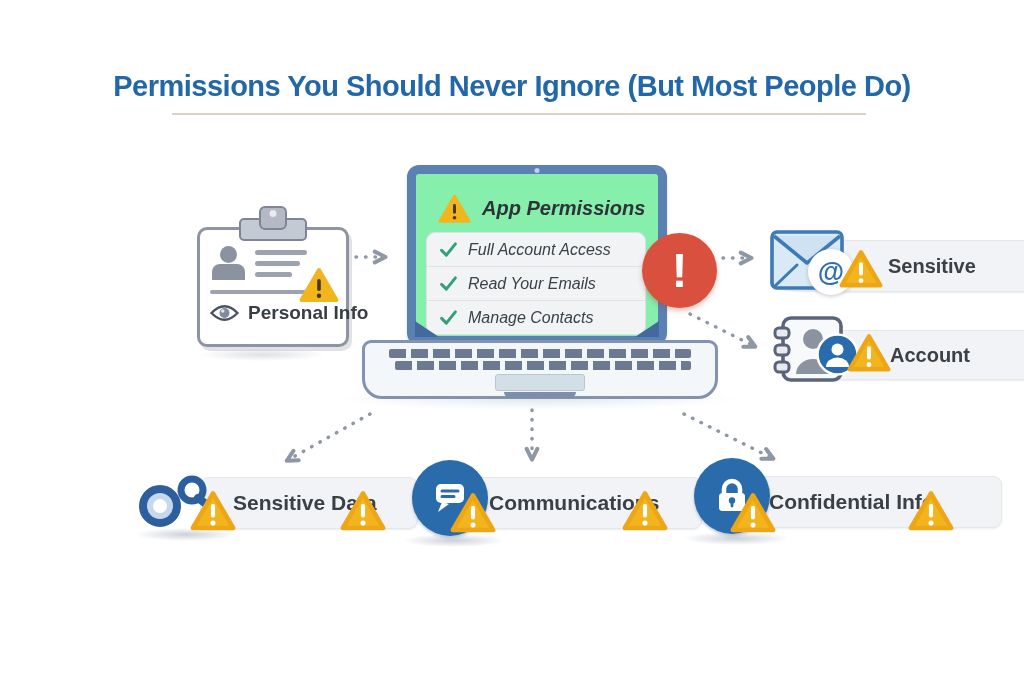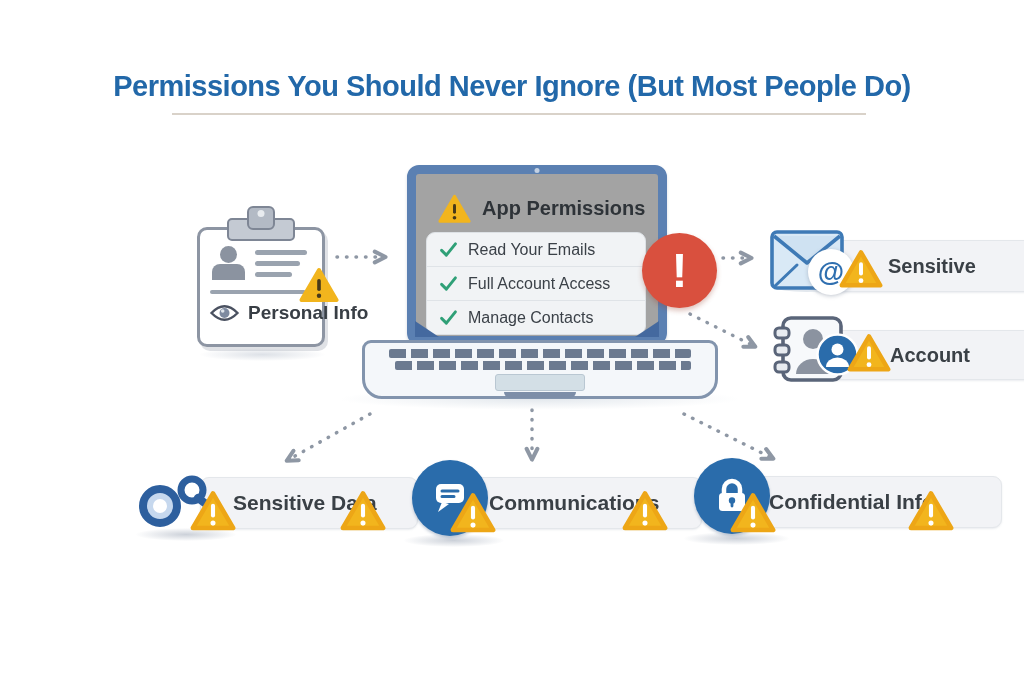--- a/index.html
+++ b/index.html
@@ -11,21 +11,21 @@
          font-size:29px;font-weight:700;letter-spacing:-0.5px;color:var(--title_blue,#2268a9);}
   .title-rule{position:absolute;left:140px;top:113px;width:694px;height:2px;background:#d9d2c9;}
 
   
   .arrows{position:absolute;left:0;top:0;width:1024px;height:683px;pointer-events:none;}
   .arrows path.dash{stroke:var(--arrow_gray,#8e97a4);stroke-width:3.5;fill:none;
                     stroke-linecap:round;stroke-dasharray:0.5 9;}
 
   
   .clipboard{position:absolute;left:165px;top:227px;width:122px;height:114px;background:#fff;
-             border:3.5px solid #8d95a3;border-radius:10px;box-shadow:3px 4px 0 rgba(165,172,184,.35);}
+             border:3.5px solid #8d95a3;border-radius:10px;box-shadow:3px 4px 0 rgba(165,172,184,.35);padding-left:24px;}
   .clip-tab{position:absolute;left:50%;transform:translateX(-50%);top:-24px;width:24px;height:20px;
             background:#b3bac5;border:2.5px solid #7e8695;border-radius:6px;}
   .clip-dot{position:absolute;left:50%;transform:translateX(-50%);top:-20px;width:7px;height:7px;
             background:#e8ebef;border-radius:50%;}
   .clip-bar{position:absolute;left:50%;transform:translateX(-50%);top:-12px;width:64px;height:19px;
             background:#c4cad3;border:2.5px solid #7e8695;border-radius:5px;}
   .cb-head{position:absolute;left:20px;top:16px;width:17px;height:17px;border-radius:50%;background:#8b93a0;}
   .cb-body{position:absolute;left:12px;top:34px;width:33px;height:16px;border-radius:8px 8px 0 0;background:#8b93a0;}
   .cb-line{position:absolute;height:5px;background:#9aa3af;border-radius:3px;}
   .cb-l1{left:55px;top:20px;width:52px;}
@@ -35,23 +35,23 @@
   .cb-eyerow{position:absolute;left:9px;top:72px;display:flex;align-items:center;gap:8px;white-space:nowrap;}
   .cb-label{font-size:19px;font-weight:600;color:#383e45;}
   .clipboard-shadow{position:absolute;left:168px;top:348px;width:125px;height:13px;border-radius:50%;
                     background:radial-gradient(ellipse,#dde1e7 0%,rgba(255,255,255,0) 72%);}
 
   
   .tri{position:absolute;line-height:0;}
   .tri svg{display:block;width:100%;height:auto;}
 
   
-  .screen{position:absolute;left:375px;top:165px;width:242px;height:162px;background:#a3a3a3;
+  .screen{position:absolute;left:375px;top:165px;width:242px;height:162px;background:#86efac;
           border:9px solid var(--steel_blue,#5b80b2);border-radius:12px;
-          box-shadow:0 2px 3px rgba(90,110,140,.25);}
+          box-shadow:0 2px 3px rgba(90,110,140,.25);font-style:italic;}
   .cam{position:absolute;left:50%;transform:translateX(-50%);top:-6px;width:5px;height:5px;
        border-radius:50%;background:#c3d0e2;}
   .screen-head{position:absolute;left:22px;top:20px;display:flex;align-items:center;gap:11px;}
   .screen-title{font-size:20px;font-weight:700;color:#2e3338;white-space:nowrap;}
   .perm-panel{position:absolute;left:10px;right:12px;top:58px;background:#f1f3f5;
               border:1px solid #dde1e5;border-radius:9px;overflow:hidden;}
   .perm-row{display:flex;align-items:center;gap:10px;height:33px;padding:0 12px;border-top:1px solid #dfe3e7;}
   .perm-row:first-child{border-top:none;}
   .perm-label{font-size:16px;font-weight:500;color:#3b4148;white-space:nowrap;}
   .corner{position:absolute;bottom:-1px;width:24px;height:16px;background:#44699f;}
@@ -167,29 +167,29 @@
       </span>
       <span class="screen-title">App Permissions</span>
     </div>
     <div class="perm-panel">
       <div class="perm-row">
         <span style="line-height:0;">
           <svg width="19" height="19" viewBox="0 0 22 22">
               <path d="M3 12 l5.5 5.5 L19 4.5" fill="none" stroke="#2fa077" stroke-width="3.4" stroke-linecap="round" stroke-linejoin="round"></path>
             </svg>
         </span>
-        <span class="perm-label">Read Your Emails</span>
+        <span class="perm-label">Full Account Access</span>
       </div>
       <div class="perm-row">
         <span style="line-height:0;">
           <svg width="19" height="19" viewBox="0 0 22 22">
               <path d="M3 12 l5.5 5.5 L19 4.5" fill="none" stroke="#2fa077" stroke-width="3.4" stroke-linecap="round" stroke-linejoin="round"></path>
             </svg>
         </span>
-        <span class="perm-label">Full Account Access</span>
+        <span class="perm-label">Read Your Emails</span>
       </div>
       <div class="perm-row">
         <span style="line-height:0;">
           <svg width="19" height="19" viewBox="0 0 22 22">
               <path d="M3 12 l5.5 5.5 L19 4.5" fill="none" stroke="#2fa077" stroke-width="3.4" stroke-linecap="round" stroke-linejoin="round"></path>
             </svg>
         </span>
         <span class="perm-label">Manage Contacts</span>
       </div>
     </div>

